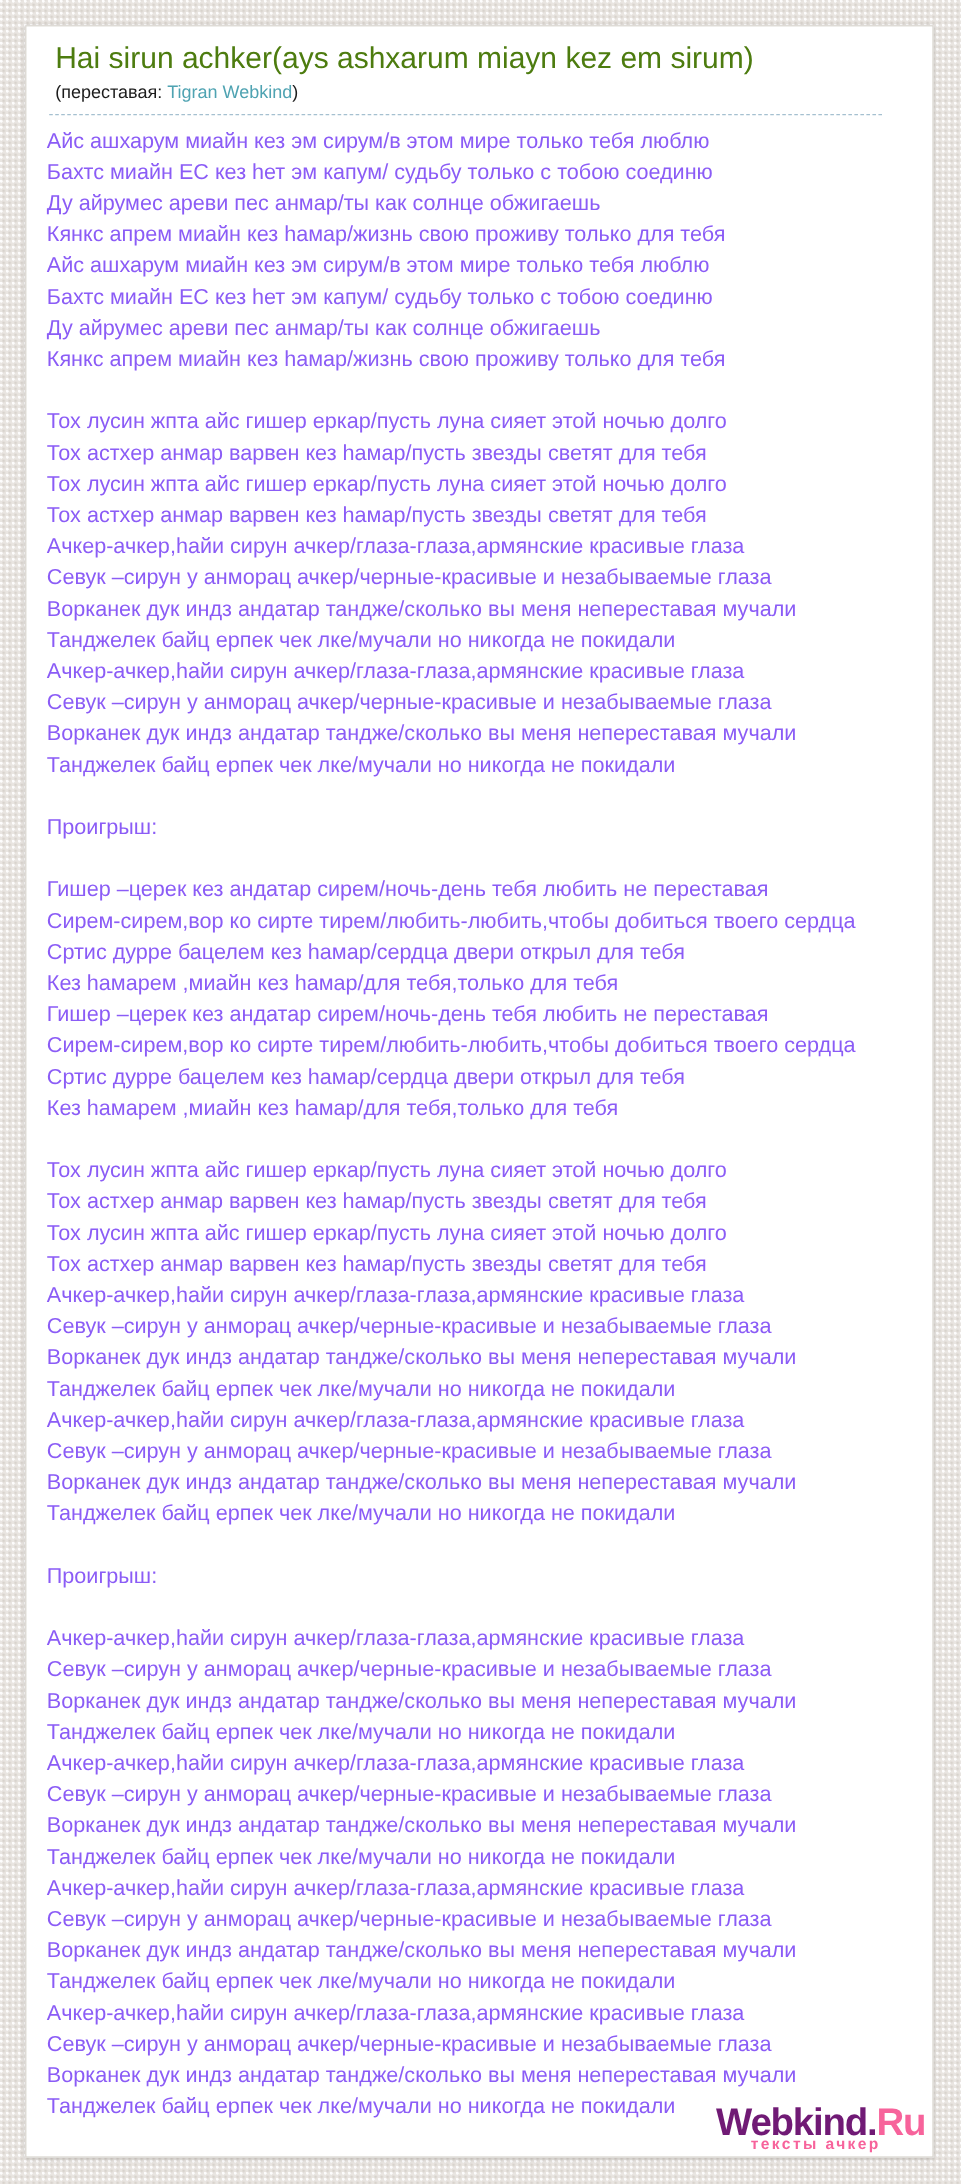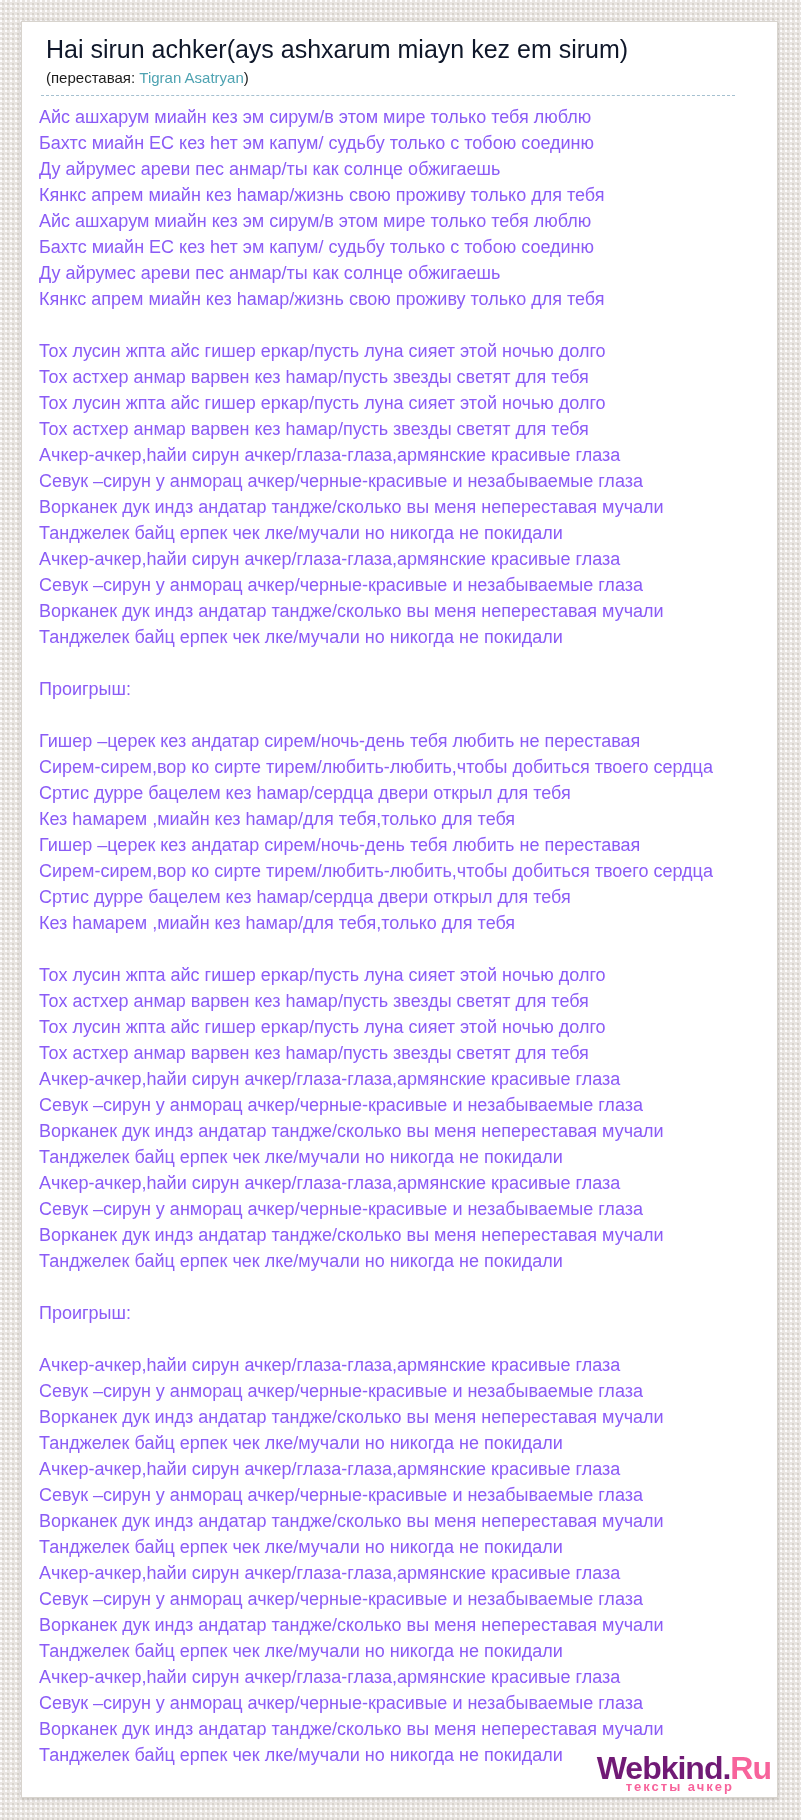--- a/index.html
+++ b/index.html
@@ -28,21 +28,21 @@
     box-shadow: 0 1px 4px rgba(0,0,0,0.15);
   }
   .header {
     padding: 13px 24px 0 24px;
   }
   .title {
     margin: 0 0 5px 0;
     font-size: 25px;
     font-weight: normal;
     line-height: 28px;
-    color: #0f172a;
+    color: #4d7c0f;
   }
   .subtitle {
     font-size: 15px;
     line-height: 20px;
     color: #1c1c1c;
   }
   .subtitle .artist {
     color: #4fa3b2;
     text-decoration: none;
     cursor: pointer;
@@ -89,21 +89,21 @@
     margin: -2px 37px 3px 0;
     color: #f7639b;
   }
 </style>
 </head>
 <body>
 
 <div class="card">
   <div class="header">
     <h1 class="title">Hai sirun achker(ays ashxarum miayn kez em sirum)</h1>
-    <div class="subtitle"><span>(переставая: </span><a class="artist">Tigran Asatryan</a><span>)</span></div>
+    <div class="subtitle"><span>(переставая: </span><a class="artist">Tigran Webkind</a><span>)</span></div>
     <div class="divider"></div>
   </div>
 
   <div class="lyrics">
       <div class="lyric-line">Айс ашхарум миайн кез эм сирум/в этом мире только тебя люблю</div>
       <div class="lyric-line">Бахтс миайн ЕС кез hет эм капум/ судьбу только с тобою соединю</div>
       <div class="lyric-line">Ду айрумес ареви пес анмар/ты как солнце обжигаешь</div>
       <div class="lyric-line">Кянкс апрем миайн кез hамар/жизнь свою проживу только для тебя</div>
       <div class="lyric-line">Айс ашхарум миайн кез эм сирум/в этом мире только тебя люблю</div>
       <div class="lyric-line">Бахтс миайн ЕС кез hет эм капум/ судьбу только с тобою соединю</div>

